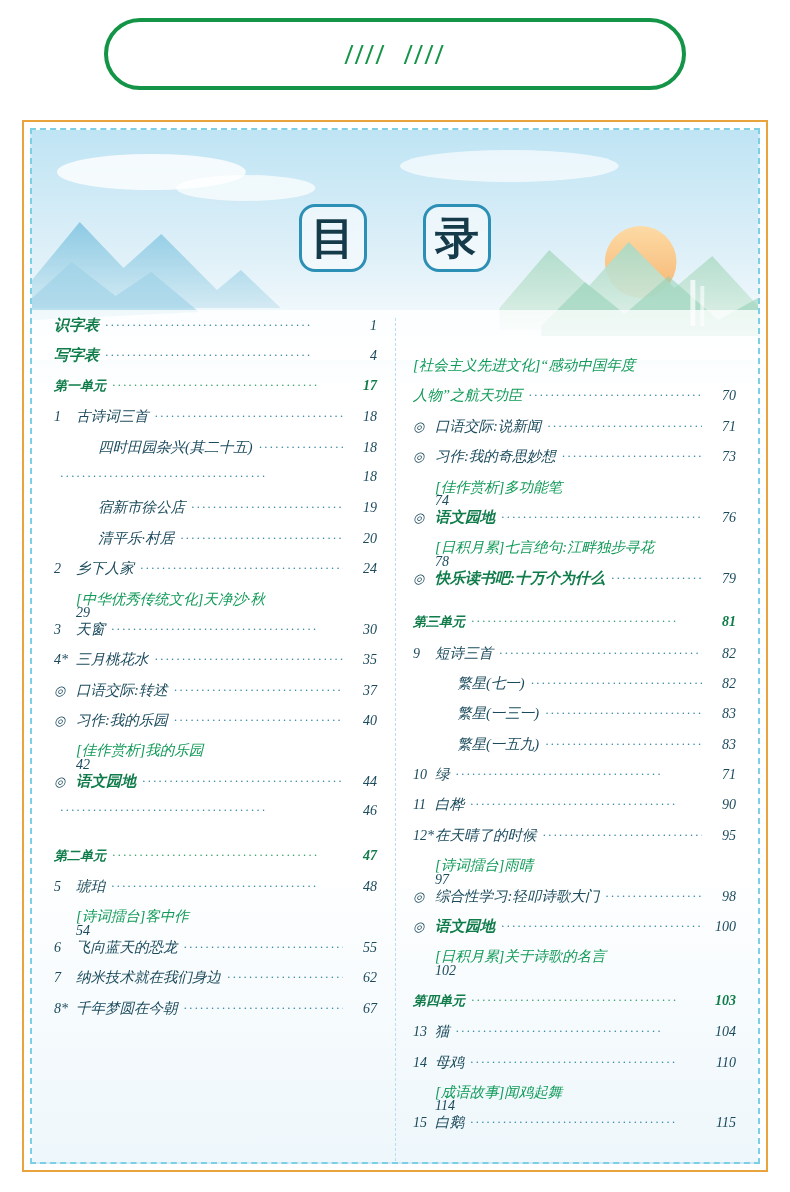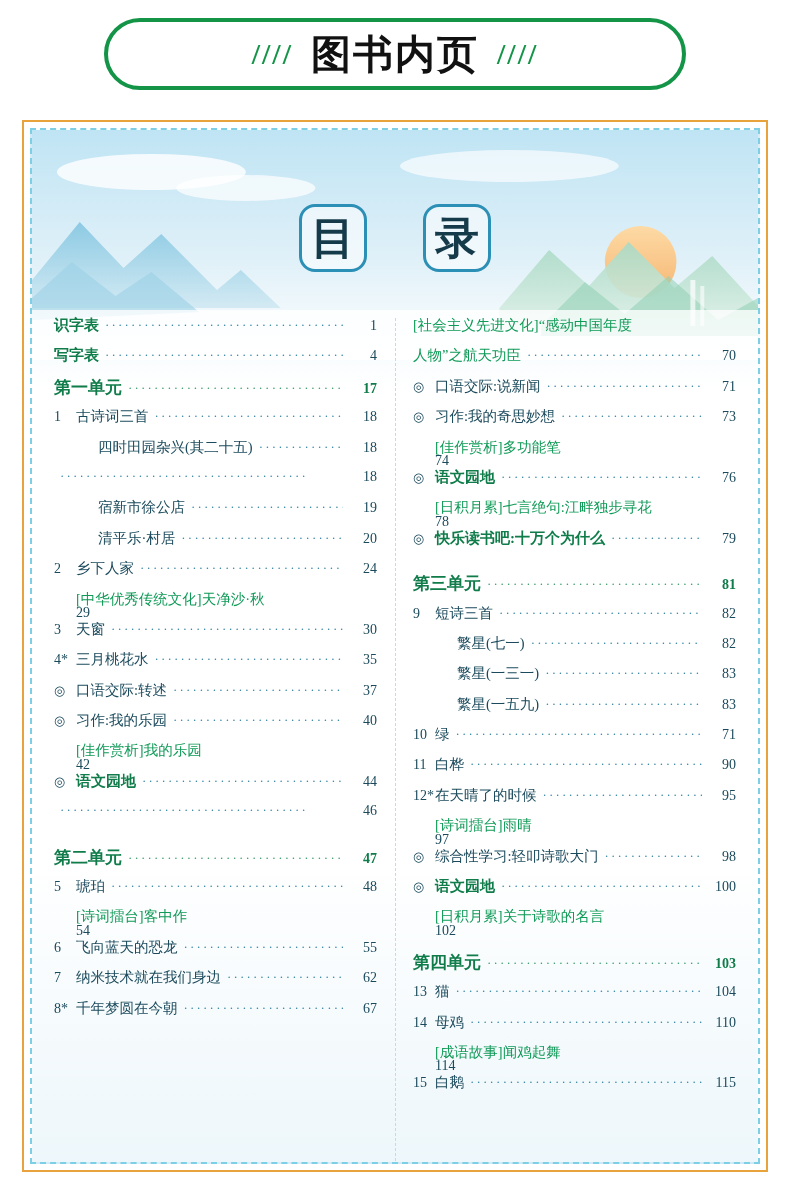--- a/index.html
+++ b/index.html
@@ -90,38 +90,39 @@
     width: 100%;
     height: 848px;
     display: flex;
     z-index: 5;
   }
   .col {
     width: 50%;
     padding: 0 18px 0 22px;
     position: relative;
   }
-  .col.right { padding: 0 22px 0 18px; }
+  .col.right { padding: 0 22px 0 18px; margin-top: 40px; }
   .divider {
     position: absolute;
     left: 50%; top: 0; bottom: 0;
     width: 0;
     border-left: 1px dashed #b7dff0;
   }
 
   
   .row {
     display: flex;
     align-items: baseline;
     font-size: 14.5px;
     line-height: 1.0;
     height: 30.4px;
     color: #1b4a5c;
     font-family: "Liberation Serif", serif;
     white-space: nowrap;
+    font-style: italic;
   }
   .num {
     width: 22px;
     flex: 0 0 22px;
     text-align: left;
     font-size: 14px;
     color: #1b4a5c;
   }
   .mark {
     width: 22px;
@@ -144,21 +145,21 @@
     top: -1px;
   }
   .page {
     flex: 0 0 34px;
     text-align: right;
     font-size: 14px;
     color: #1b4a5c;
   }
 
   
-  .row.unit .label { color: #0f7c4a; font-weight: bold; font-size: 17px; }
+  .row.unit .label { color: #0f7c4a; font-weight: bold; font-size: 13px; }
   .row.unit .page { color: #0f7c4a; font-weight: bold; }
   .row.unit .dots { color: #3ea06f; }
 
   .row.head .label { color: #0f7c4a; font-weight: bold; font-size: 15px; }
   .row.head .page { color: #1b4a5c; }
   .row.green .label { color: #0f9a57; }
   .row.green .page { color: #1b4a5c; }
 
   .indent1 { padding-left: 22px; flex-direction: column; }
   .indent2 { padding-left: 44px; }
@@ -175,21 +176,20 @@
     pointer-events: none;
     z-index: 1;
   }
 </style>
 </head>
 <body>
 
 <div class="banner-wrap">
   <div class="banner">
     <span class="slashes">////</span>
-    <span class="banner-title">图书内页</span>
     <span class="slashes">////</span>
   </div>
 </div>
 
 <div class="page-frame">
   <div class="scan">
 
     <svg class="art" viewBox="0 0 730 230" preserveAspectRatio="none">
       <defs>
         <linearGradient id="skyg" x1="0" y1="0" x2="0" y2="1">

